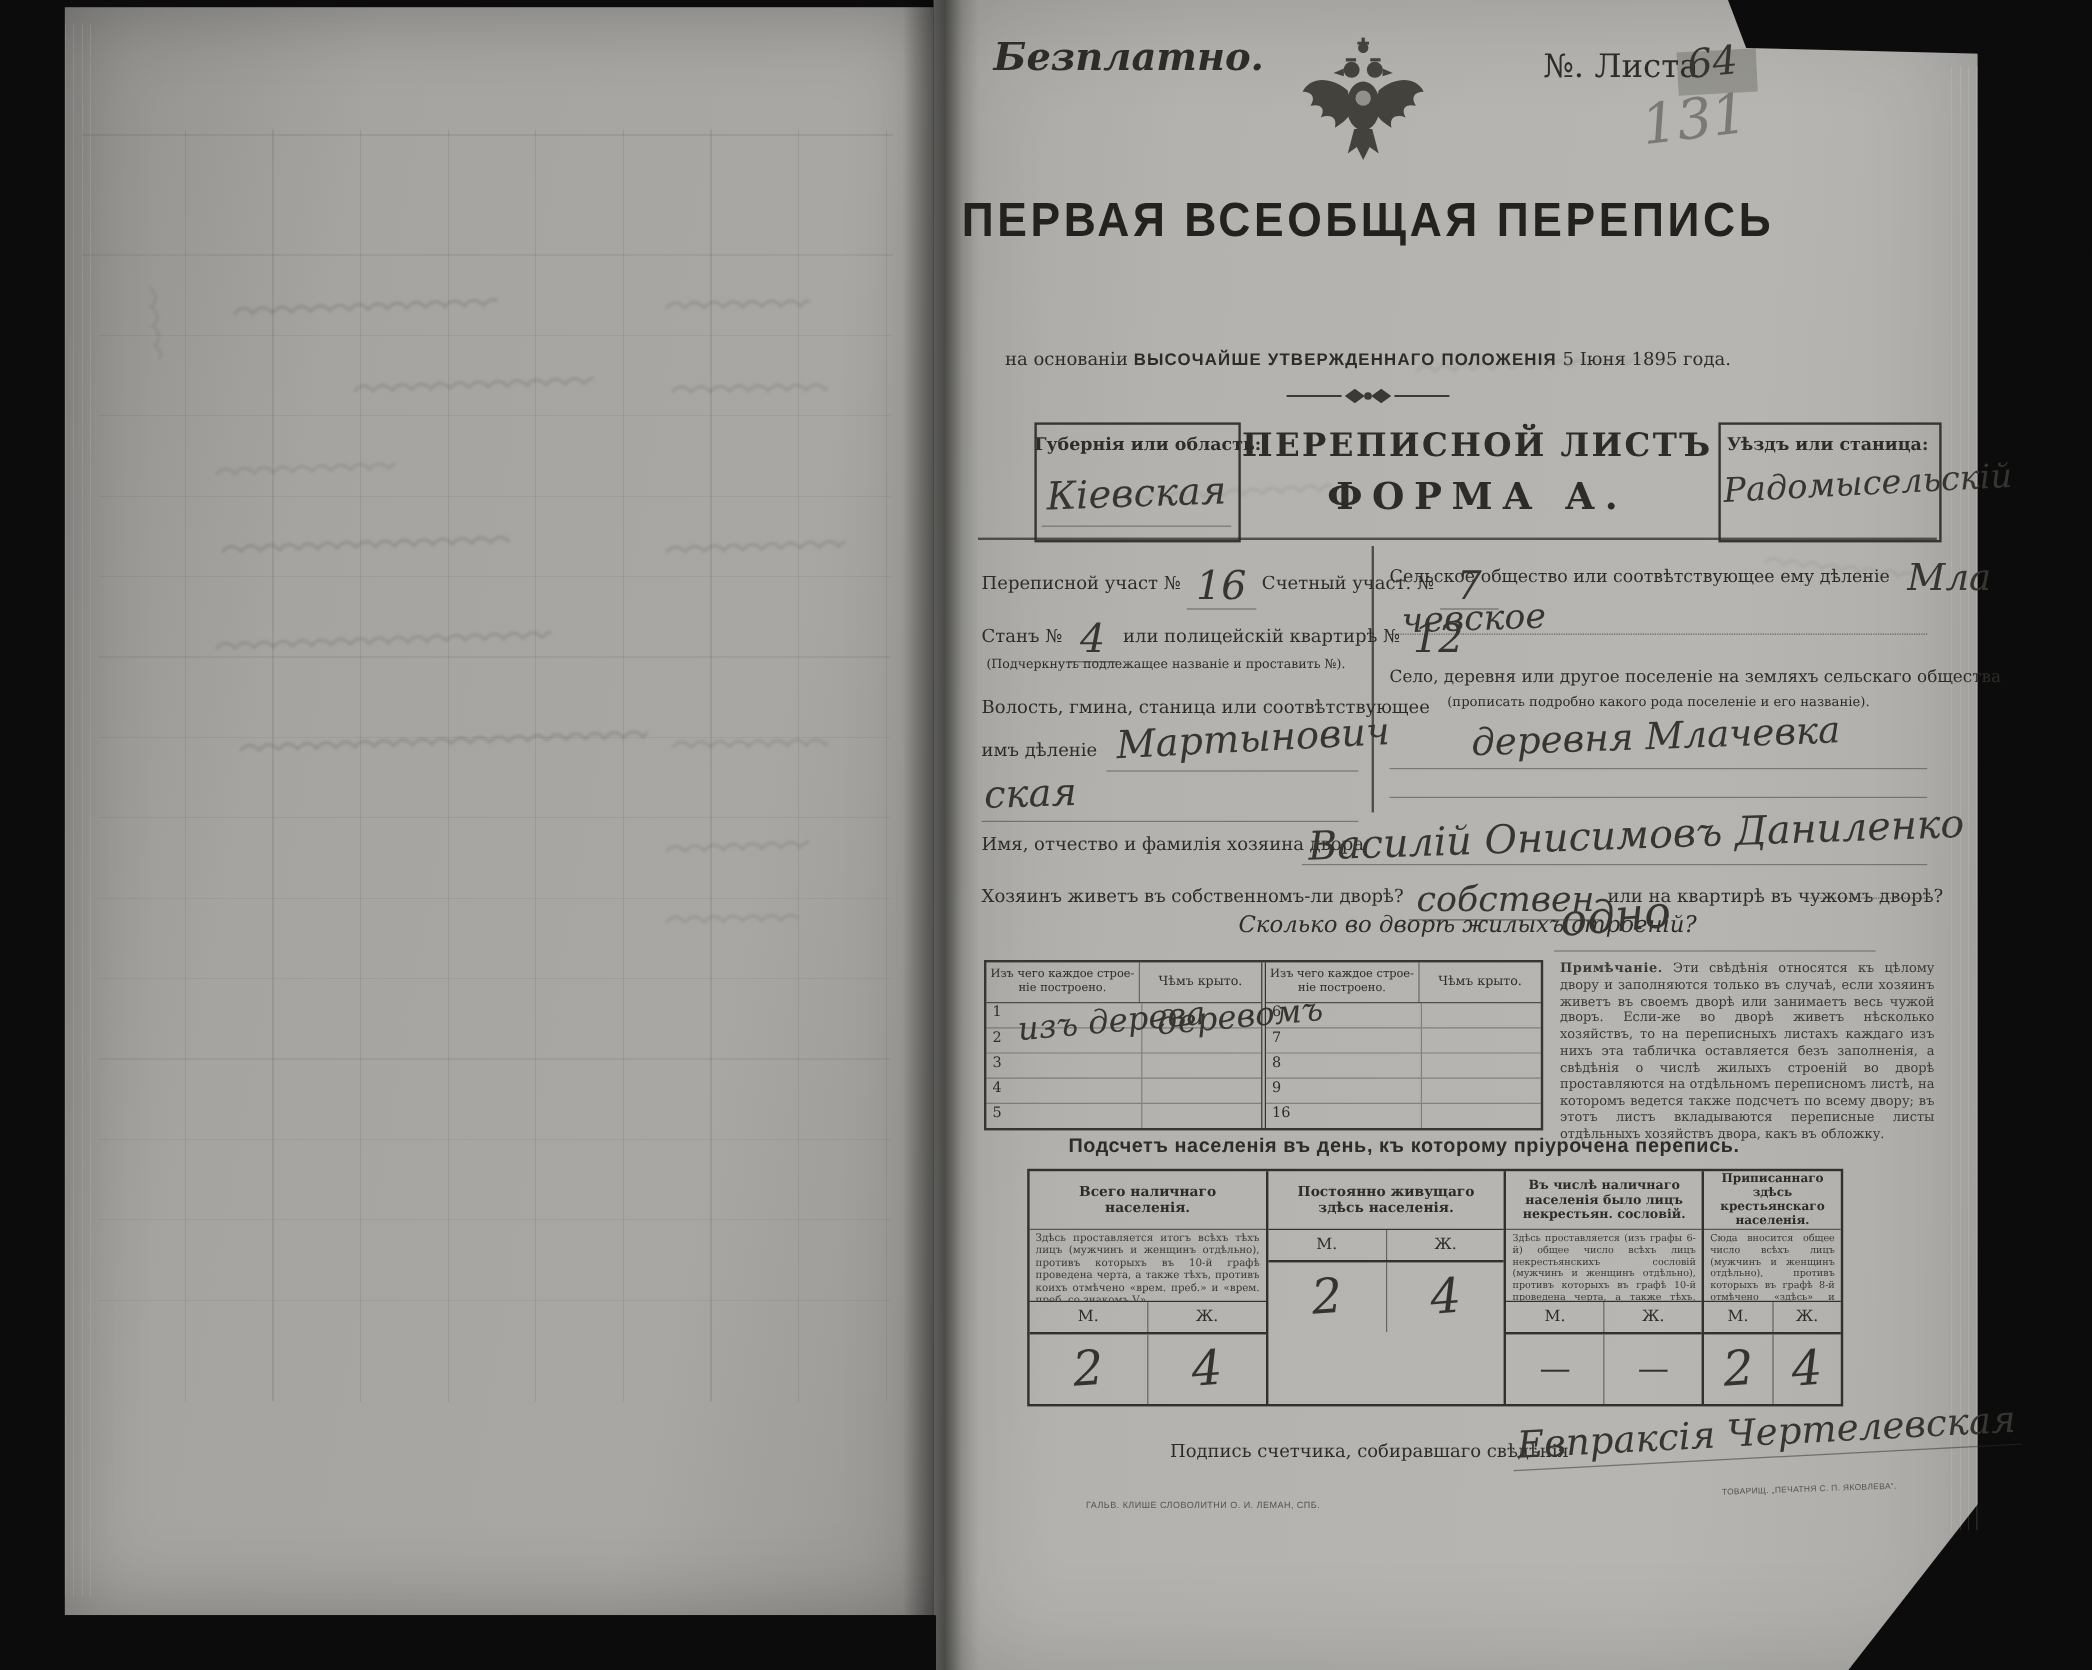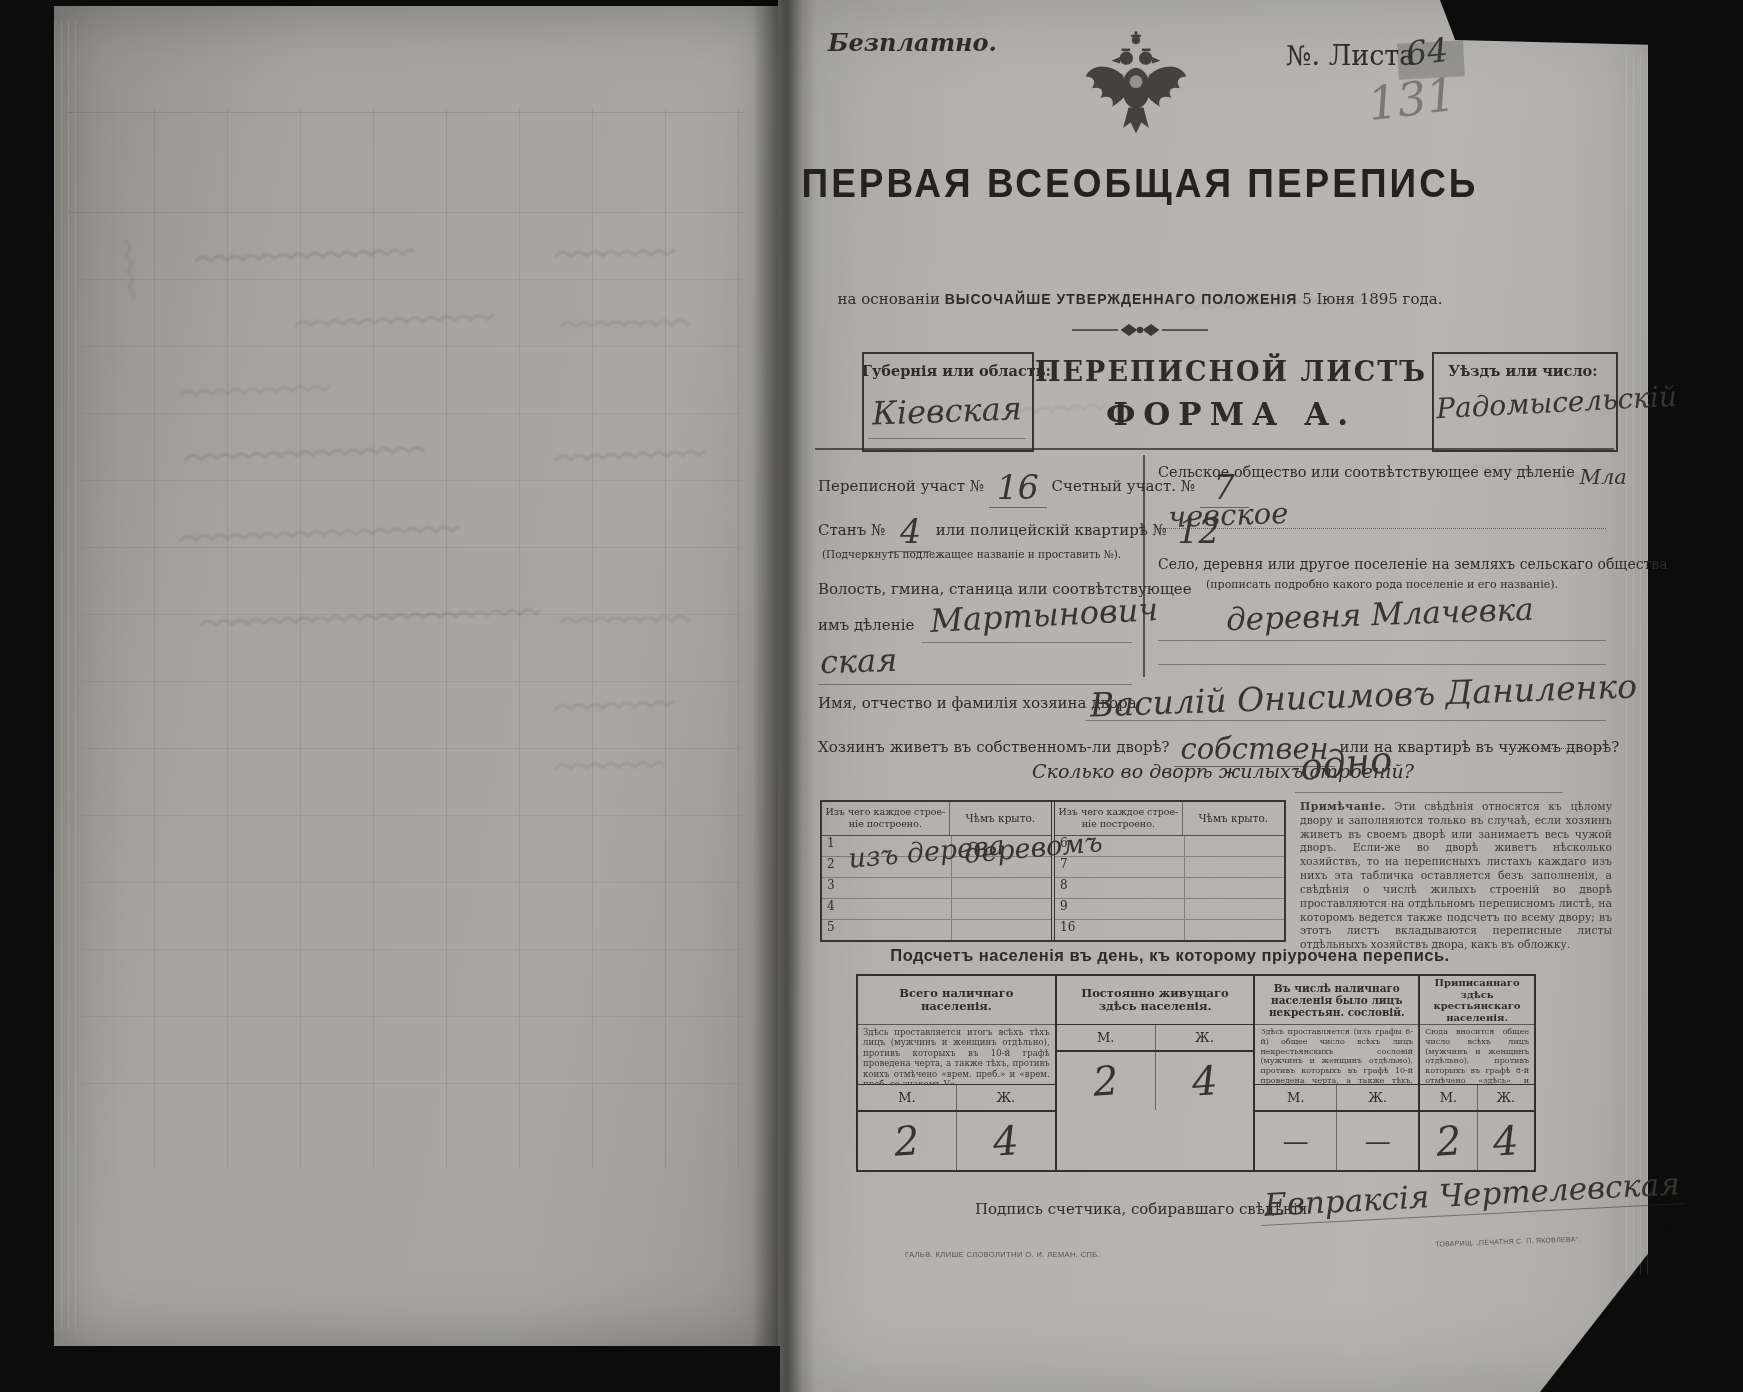--- a/index.html
+++ b/index.html
@@ -141,21 +141,21 @@
           <path d="M0 8 q8 -9 16 0 q8 -9 16 0 q8 -9 16 0 q8 -9 16 0 q8 -9 16 0 q8 -9 16 0 q8 -9 16 0 q8 -9 16 0 q8 -9 16 0 q8 -9 16 0 q8 -9 16 0 q8 -9 16 0 q8 -9 16 0 q8 -9 16 0" fill="none" stroke="#35332d" stroke-width="1.8"></path>
         </svg></div>
       <div class="sq" style="left: 1470px; top: 468px; opacity: 0.1; transform: rotate(6deg);"><svg width="130" height="16" viewBox="0 0 130 16">
           <path d="M0 8 q8 -9 16 0 q8 -9 16 0 q8 -9 16 0 q8 -9 16 0 q8 -9 16 0 q8 -9 16 0 q8 -9 16 0 q8 -9 16 0 q8 -9 16 0" fill="none" stroke="#35332d" stroke-width="1.8"></path>
         </svg></div>
       <div class="sq" style="left: 940px; top: 405px; opacity: 0.12; transform: rotate(-3deg);"><svg width="170" height="16" viewBox="0 0 170 16">
           <path d="M0 8 q8 -9 16 0 q8 -9 16 0 q8 -9 16 0 q8 -9 16 0 q8 -9 16 0 q8 -9 16 0 q8 -9 16 0 q8 -9 16 0 q8 -9 16 0 q8 -9 16 0 q8 -9 16 0" fill="none" stroke="#35332d" stroke-width="1.8"></path>
         </svg></div>
     </div>
 
-  <div class="pr b ital" style="left:828px;top:28px;font-size:24px;">Безплатно.</div>
+  <div class="pr b ital" style="left:828px;top:28px;font-size:32px;">Безплатно.</div>
 
   <div class="abs" style="left:1082px;top:26px;z-index:6;">
     <svg width="108" height="118" viewBox="0 0 100 110">
       <g fill="#3b3934" opacity="0.92">
         <circle cx="50" cy="13" r="4"></circle>
           <rect x="48.7" y="5" width="2.6" height="7"></rect>
           <rect x="45.5" y="8.2" width="9" height="2.2"></rect>
         <circle cx="41" cy="30" r="6.2"></circle>
           <circle cx="59" cy="30" r="6.2"></circle>
         <polygon points="35,29 27,32.5 35,35"></polygon>
@@ -197,21 +197,21 @@
 
   <div class="hdr-box" style="left:862px;top:352px;width:168px;height:96px;"></div>
   <div class="pr b" style="left:862px;top:362px;width:168px;text-align:center;font-size:14.5px;">Губернія или область:</div>
   <div class="hw abs" style="left:872px;top:392px;font-size:32px;transform:rotate(-2deg);">Кіевская</div>
   <div class="line thin" style="left:868px;top:438px;width:158px;height:1px;"></div>
 
   <div class="pr b" style="left:1035px;top:356px;width:392px;text-align:center;font-size:27px;letter-spacing:2px;">ПЕРЕПИСНОЙ ЛИСТЪ</div>
   <div class="pr b" style="left:1035px;top:396px;width:392px;text-align:center;font-size:31px;letter-spacing:8px;">ФОРМА А.</div>
 
   <div class="hdr-box" style="left:1432px;top:352px;width:182px;height:96px;"></div>
-  <div class="pr b" style="left:1432px;top:362px;width:182px;text-align:center;font-size:14.5px;">Уѣздъ или число:</div>
+  <div class="pr b" style="left:1432px;top:362px;width:182px;text-align:center;font-size:14.5px;">Уѣздъ или станица:</div>
   <div class="hw abs" style="left:1436px;top:386px;font-size:28px;transform:rotate(-3deg);">Радомысельскій</div>
 
   <div class="line" style="left:815px;top:448px;width:799px;height:2px;"></div>
 
   <div class="pr" style="left:818px;top:468px;font-size:15px;">
     <span>Переписной участ №</span>
     <span class="hw-in" style="font-size:33px;vertical-align:-8px;border-bottom:1px solid rgba(48,46,42,.6);padding:0 8px;">16</span>
     <span>Счетный участ. №</span>
     <span class="hw-in" style="font-size:33px;vertical-align:-8px;border-bottom:1px solid rgba(48,46,42,.6);padding:0 14px;">7</span>
   </div>
@@ -227,21 +227,21 @@
   <div class="pr" style="left:818px;top:616px;font-size:15px;">имъ дѣленіе</div>
   <div class="hw abs" style="left:930px;top:596px;font-size:32px;transform:rotate(-3deg);">Мартынович</div>
   <div class="line thin" style="left:922px;top:642px;width:210px;height:1px;"></div>
   <div class="hw abs" style="left:820px;top:642px;font-size:32px;transform:rotate(-2deg);">ская</div>
   <div class="line thin" style="left:818px;top:684px;width:314px;height:1px;"></div>
 
   <div class="line" style="left:1143px;top:455px;width:2px;height:222px;"></div>
 
   <div class="pr" style="left:1158px;top:464px;font-size:14.5px;">
     <span>Сельское общество или соотвѣтствующее ему дѣленіе</span>
-    <span class="hw-in" style="font-size:21px;vertical-align:-7px;">Мла</span>
+    <span class="hw-in" style="font-size:31px;vertical-align:-7px;margin-left:10px;">Мла</span>
   </div>
   <div class="hw abs" style="left:1168px;top:498px;font-size:29px;transform:rotate(-2deg);">чевское</div>
   <div class="dotl" style="left:1158px;top:528px;width:448px;"></div>
   <div class="pr" style="left:1158px;top:556px;font-size:14px;">Село, деревня или другое поселеніе на земляхъ сельскаго общества</div>
   <div class="pr" style="left:1158px;top:578px;width:448px;text-align:center;font-size:11px;">(прописать подробно какого рода поселеніе и его названіе).</div>
   <div class="hw abs" style="left:1226px;top:596px;font-size:31px;transform:rotate(-2deg);">деревня Млачевка</div>
   <div class="line thin" style="left:1158px;top:640px;width:448px;height:1px;"></div>
   <div class="line thin" style="left:1158px;top:664px;width:448px;height:1px;"></div>
 
   <div class="pr" style="left:818px;top:694px;font-size:15px;">Имя, отчество и фамилія хозяина двора</div>

